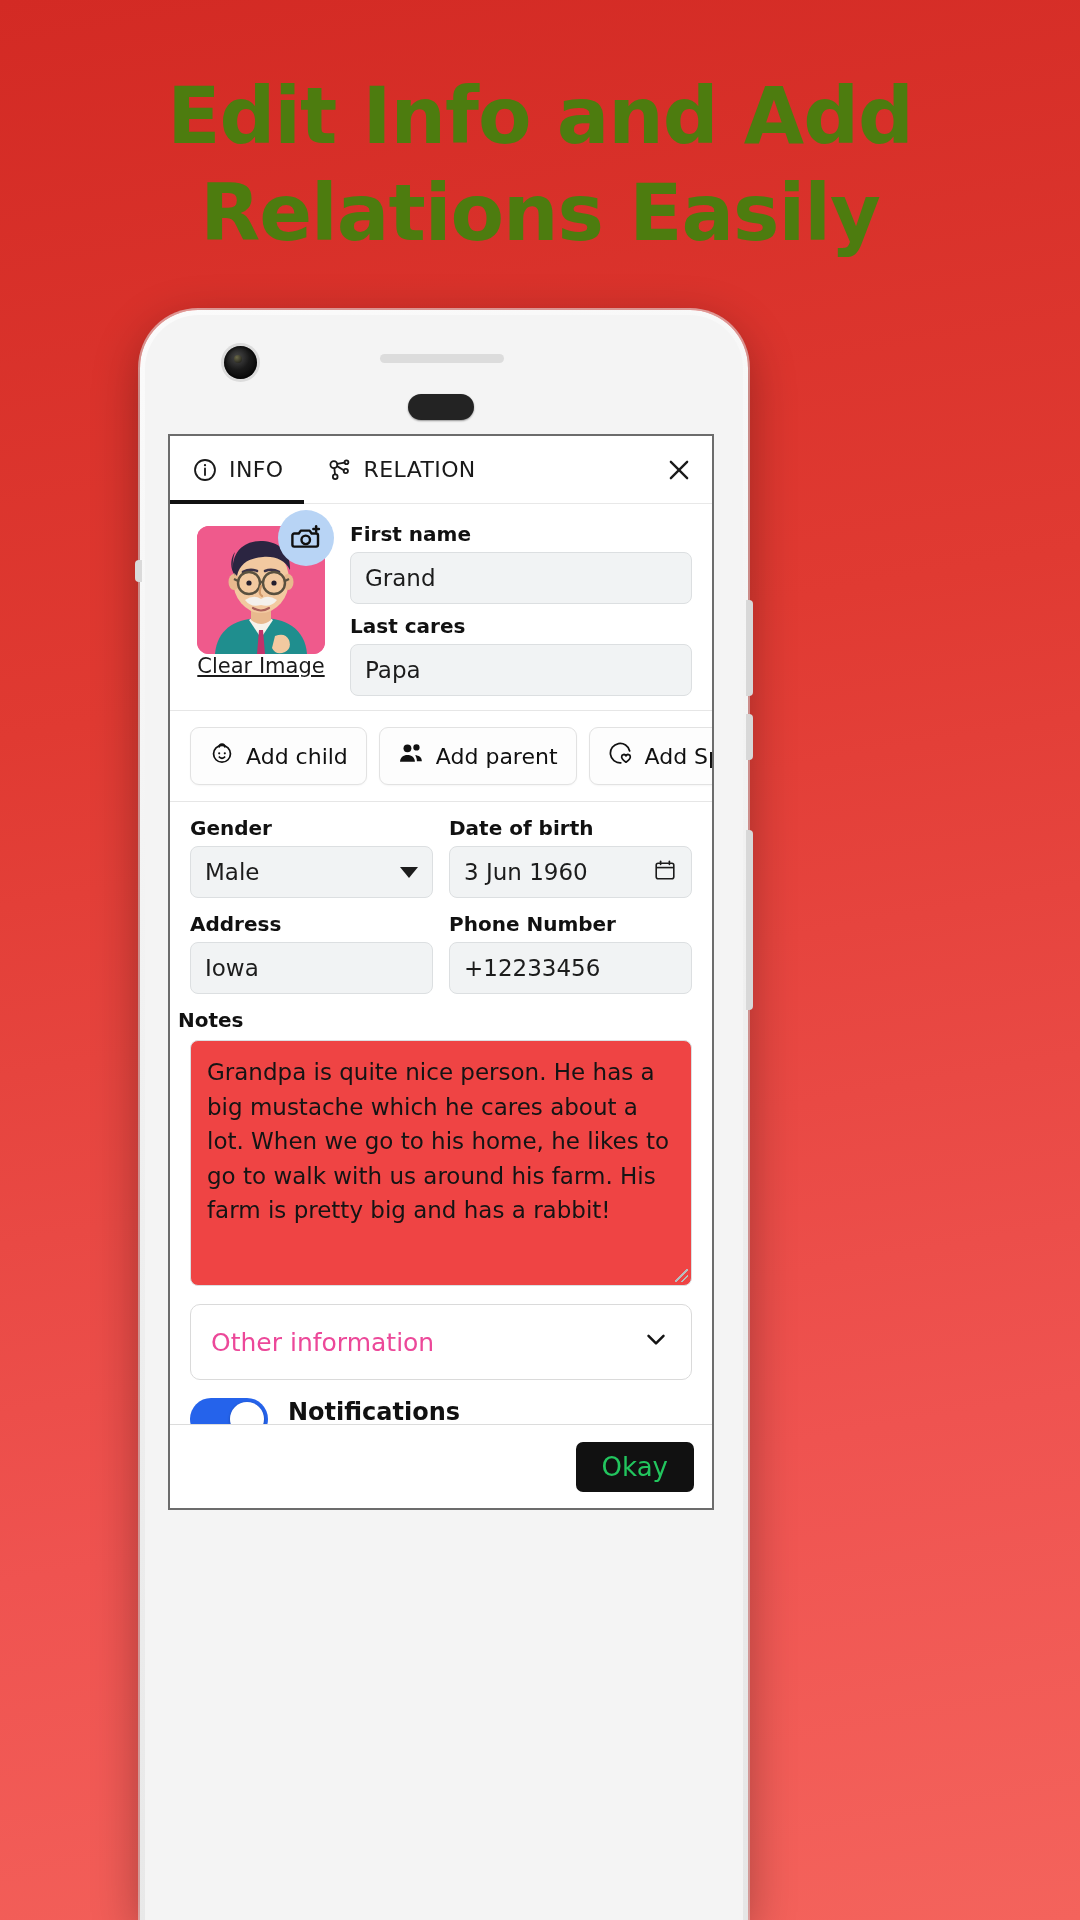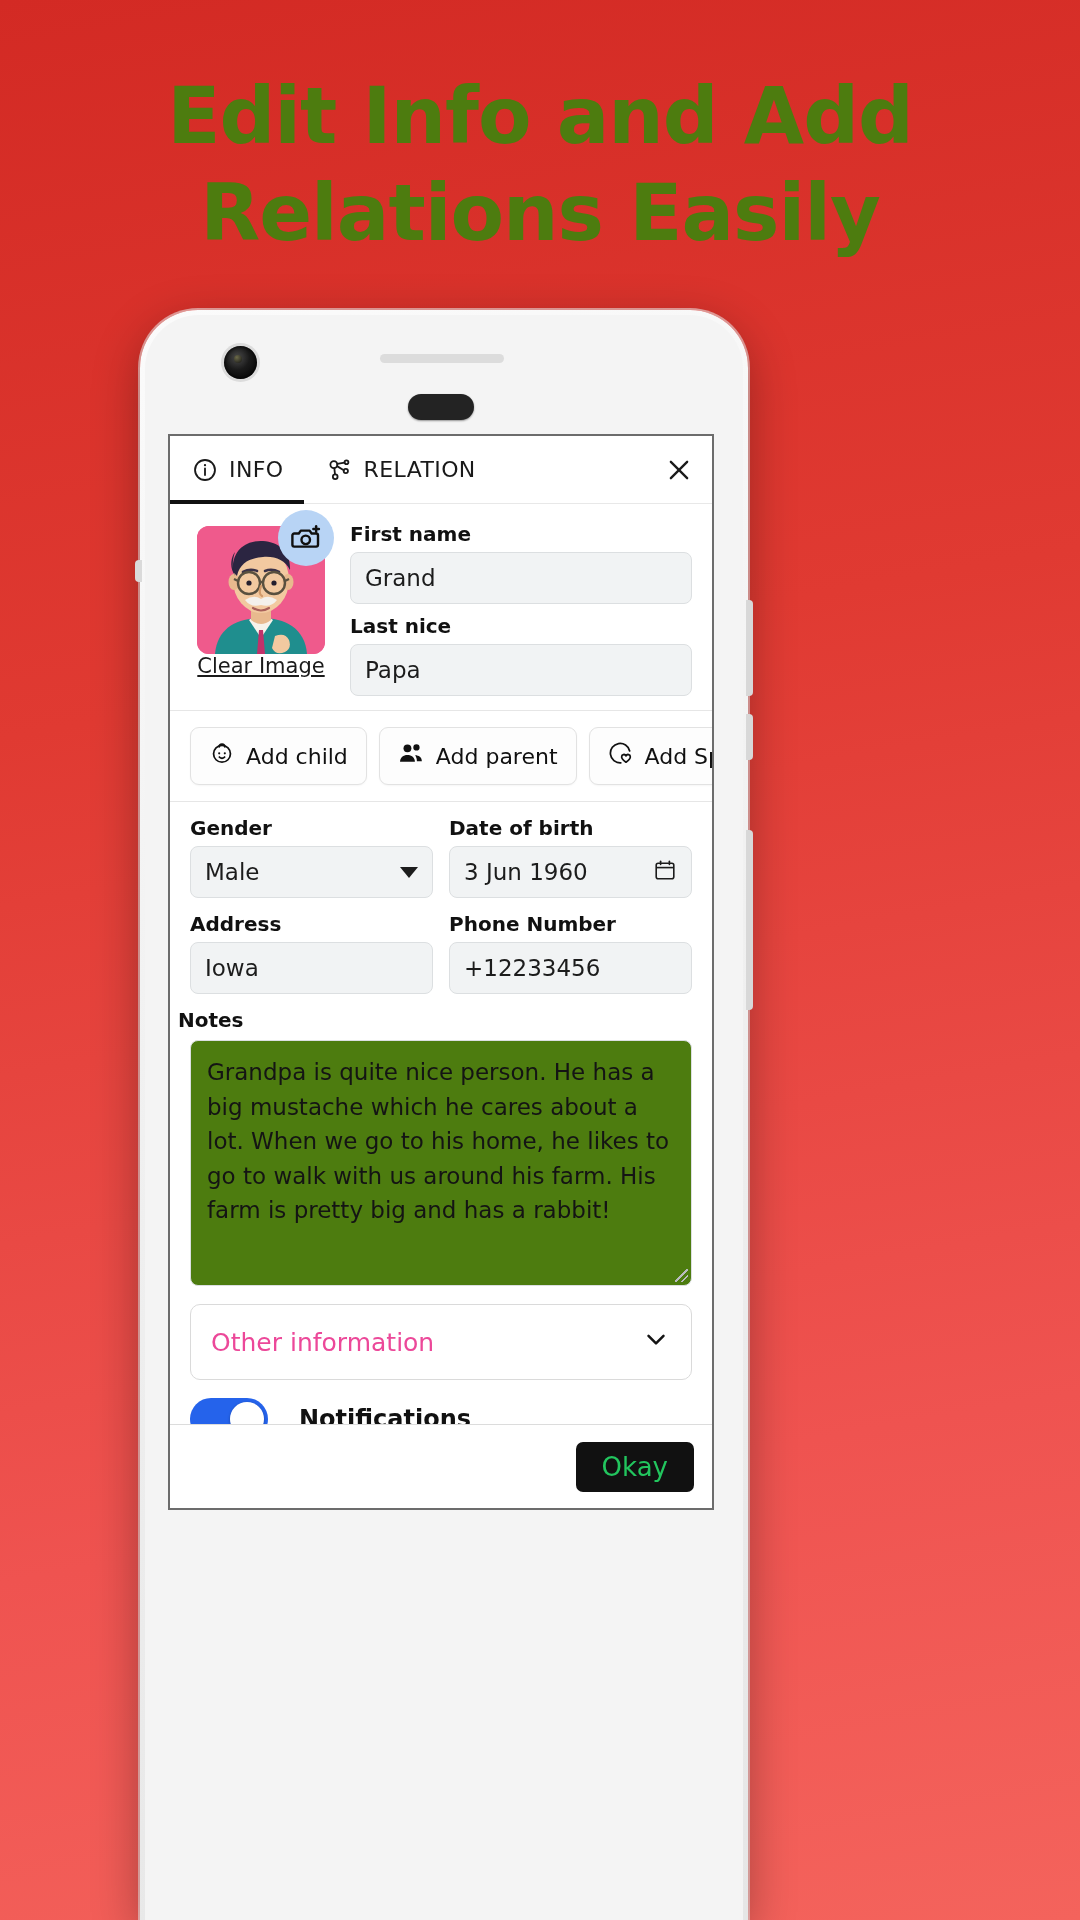--- a/index.html
+++ b/index.html
@@ -201,21 +201,21 @@
     border-radius: 8px;
     display: flex; align-items: center; justify-content: space-between;
     padding: 0 14px;
     font-size: 23px;
     color: #1c1c1c;
   }
   .caret { width: 0; height: 0; border-left: 9px solid transparent; border-right: 9px solid transparent; border-top: 11px solid #1c1c1c; }
 
   .notes-area {
     margin: 8px 20px 6px 20px;
-    background: #4d7c0f;
+    background: #ef4444;
     border: 1px solid #dcdfe1;
     border-radius: 8px;
     padding: 14px 16px 16px 16px;
     font-size: 23px;
     line-height: 1.50;
     color: #141414;
     height: 246px;
     position: relative;
   }
   .resize-grip {
@@ -232,21 +232,21 @@
     border: 1px solid #dadada;
     border-radius: 10px;
     display: flex; align-items: center; justify-content: space-between;
     padding: 0 20px;
     font-size: 25px;
     color: #ec4899;
     background: #fff;
   }
 
   .notif-row {
-    display: flex; align-items: center; gap: 31px;
+    display: flex; gap: 20px;
     padding: 18px 20px 0 20px;
   }
   .toggle {
     width: 78px; height: 42px; border-radius: 21px;
     background: #2563eb;
     position: relative; flex: 0 0 auto;
   }
   .toggle .knob {
     position: absolute; right: 4px; top: 4px;
     width: 34px; height: 34px; border-radius: 50%;
@@ -377,21 +377,21 @@
               <path d="M78 110 q10 -4 14 4 q3 8 -4 12 q-9 4 -13 -4 z" fill="#f2c9a0"></path>
             </svg>
           </div>
           <span class="clear-image">Clear Image</span>
         </div>
 
         <div class="fields-col">
           <div class="flabel">First name</div>
           <div class="finput">Grand</div>
           <div class="fgap"></div>
-          <div class="flabel">Last nice</div>
+          <div class="flabel">Last cares</div>
           <div class="finput">Papa</div>
         </div>
       </div>
 
       <div class="divider"></div>
 
       <div class="rel-row">
         <div class="rel-btn">
           <span>
             <svg width="26" height="26" viewBox="0 0 24 24" fill="none" stroke="#111" stroke-width="1.6">

